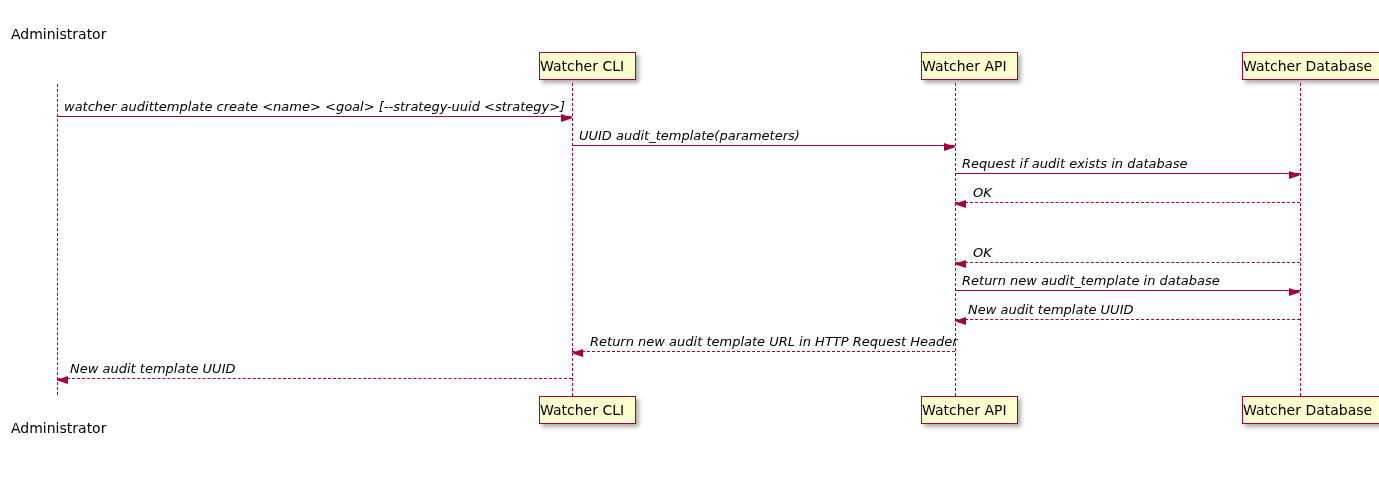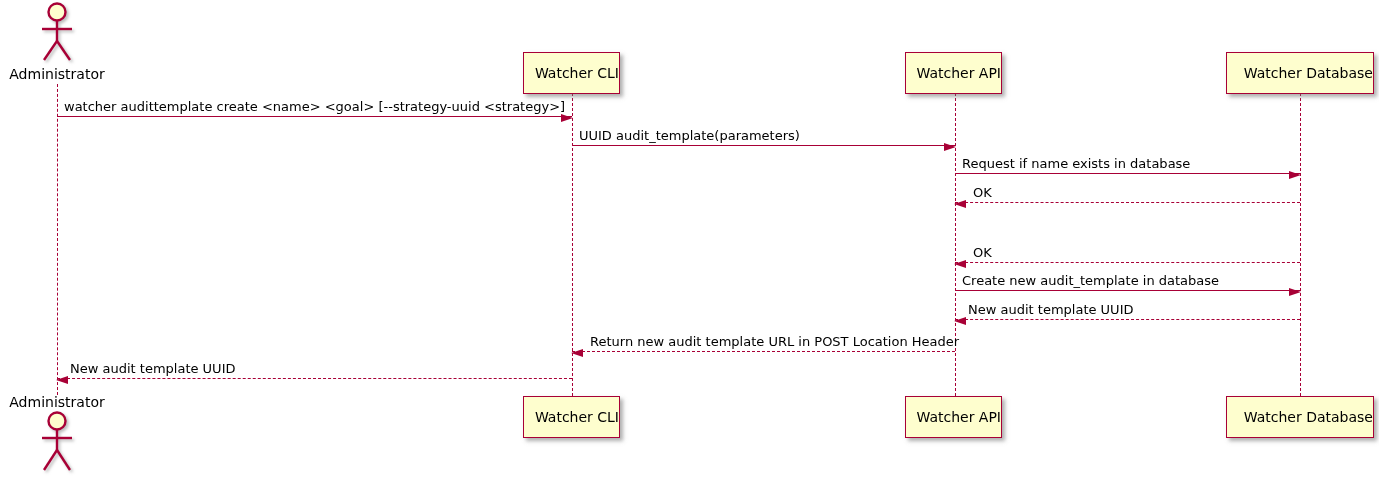--- a/index.html
+++ b/index.html
@@ -7,32 +7,32 @@
     --fill:#FEFECE;
     --text:#000000;
   }
   html,body{margin:0;padding:0;background:#ffffff;}
   body{font-family:"DejaVu Sans","Liberation Sans",sans-serif;color:var(--text);}
   .canvas{position:relative;width:1379px;height:483px;background:#ffffff;overflow:hidden;}
 
   .lifeline{position:absolute;width:0;border-left:1.5px dashed var(--line);}
 
   .participant{
-    position:absolute;height:42px;background:var(--fill);
+    position:absolute;height:28px;background:var(--fill);
     border:1.8px solid var(--line);box-sizing:border-box;
     box-shadow:3px 3px 4px rgba(110,110,110,.55);
-    display:flex;align-items:center;justify-content:flex-end;
-    font-size:14px;white-space:nowrap;
+    display:flex;align-items:center;justify-content:flex-start;
+    font-size:14px;white-space:nowrap;margin-left:16px;
   }
 
-  .actor{position:absolute;display:flex;flex-direction:column;align-items:center;}
+  .actor{position:absolute;display:flex;flex-direction:row;align-items:center;}
   .actor-label{font-size:14px;white-space:nowrap;}
   .actor svg{filter:drop-shadow(2.5px 2.5px 1.5px rgba(120,120,120,.5));}
 
-  .msg{position:absolute;height:17px;}
+  .msg{position:absolute;height:17px;font-style:italic;}
   .msg-label{
     position:absolute;bottom:3px;left:0;font-size:13px;white-space:nowrap;
     line-height:14px;
   }
   .msg-line{position:absolute;left:0;right:0;bottom:0;height:0;}
   .msg-line.solid{border-top:1.6px solid var(--line);}
   .msg-line.dashed{border-top:1.6px dashed var(--line);}
   .arrowhead{position:absolute;bottom:-4.6px;width:0;height:0;
     border-top:4.5px solid transparent;border-bottom:4.5px solid transparent;}
   .arrowhead.right{right:-1px;border-left:12px solid var(--line);}
@@ -75,52 +75,52 @@
     <div class="arrowhead right"></div>
   </div>
 
   <div class="msg" style="left:572px;top:129px;width:383px">
     <div class="msg-label" style="left:7px">UUID audit_template(parameters)</div>
     <div class="msg-line solid"></div>
     <div class="arrowhead right"></div>
   </div>
 
   <div class="msg" style="left:955px;top:157px;width:345px">
-    <div class="msg-label" style="left:7px">Request if name exists in database</div>
+    <div class="msg-label" style="left:7px">Request if audit exists in database</div>
     <div class="msg-line solid"></div>
     <div class="arrowhead right"></div>
   </div>
 
   <div class="msg" style="left:955px;top:186px;width:345px">
     <div class="msg-label" style="left:18px">OK</div>
     <div class="msg-line dashed"></div>
     <div class="arrowhead left"></div>
   </div>
 
 
   <div class="msg" style="left:955px;top:246px;width:345px">
     <div class="msg-label" style="left:18px">OK</div>
     <div class="msg-line dashed"></div>
     <div class="arrowhead left"></div>
   </div>
 
   <div class="msg" style="left:955px;top:274px;width:345px">
-    <div class="msg-label" style="left:7px">Create new audit_template in database</div>
+    <div class="msg-label" style="left:7px">Return new audit_template in database</div>
     <div class="msg-line solid"></div>
     <div class="arrowhead right"></div>
   </div>
 
   <div class="msg" style="left:955px;top:303px;width:345px">
     <div class="msg-label" style="left:13px">New audit template UUID</div>
     <div class="msg-line dashed"></div>
     <div class="arrowhead left"></div>
   </div>
 
   <div class="msg" style="left:572px;top:335px;width:383px">
-    <div class="msg-label" style="left:18px">Return new audit template URL in POST Location Header</div>
+    <div class="msg-label" style="left:18px">Return new audit template URL in HTTP Request Header</div>
     <div class="msg-line dashed"></div>
     <div class="arrowhead left"></div>
   </div>
 
   <div class="msg" style="left:57px;top:362px;width:515px">
     <div class="msg-label" style="left:13px">New audit template UUID</div>
     <div class="msg-line dashed"></div>
     <div class="arrowhead left"></div>
   </div>
 

